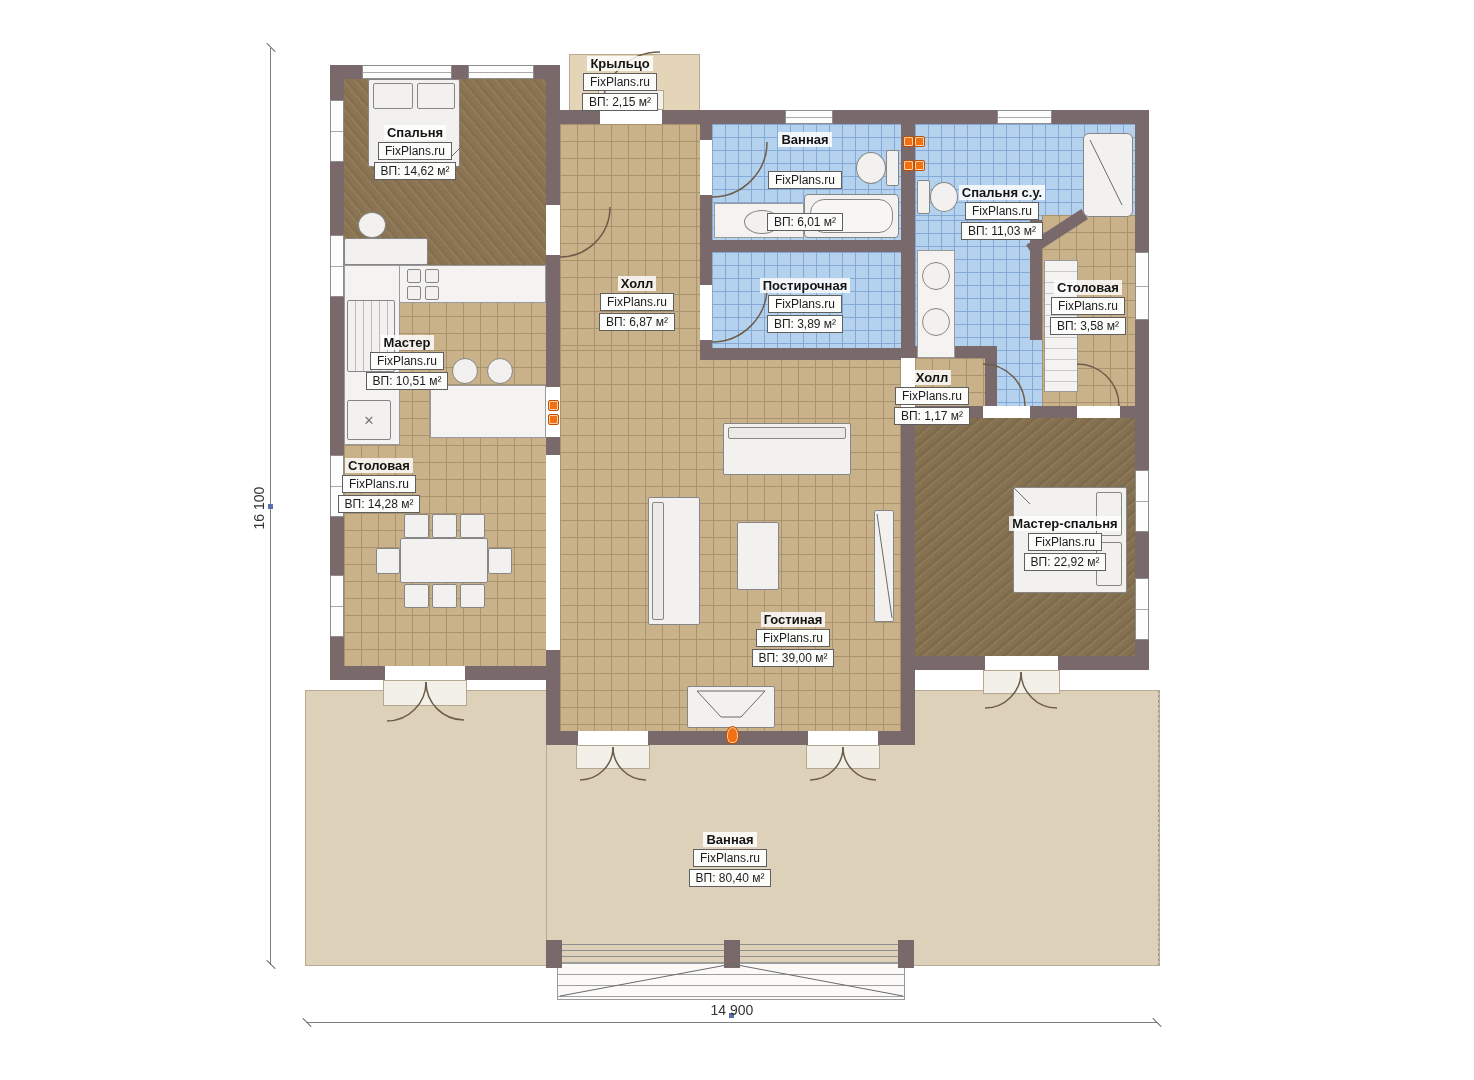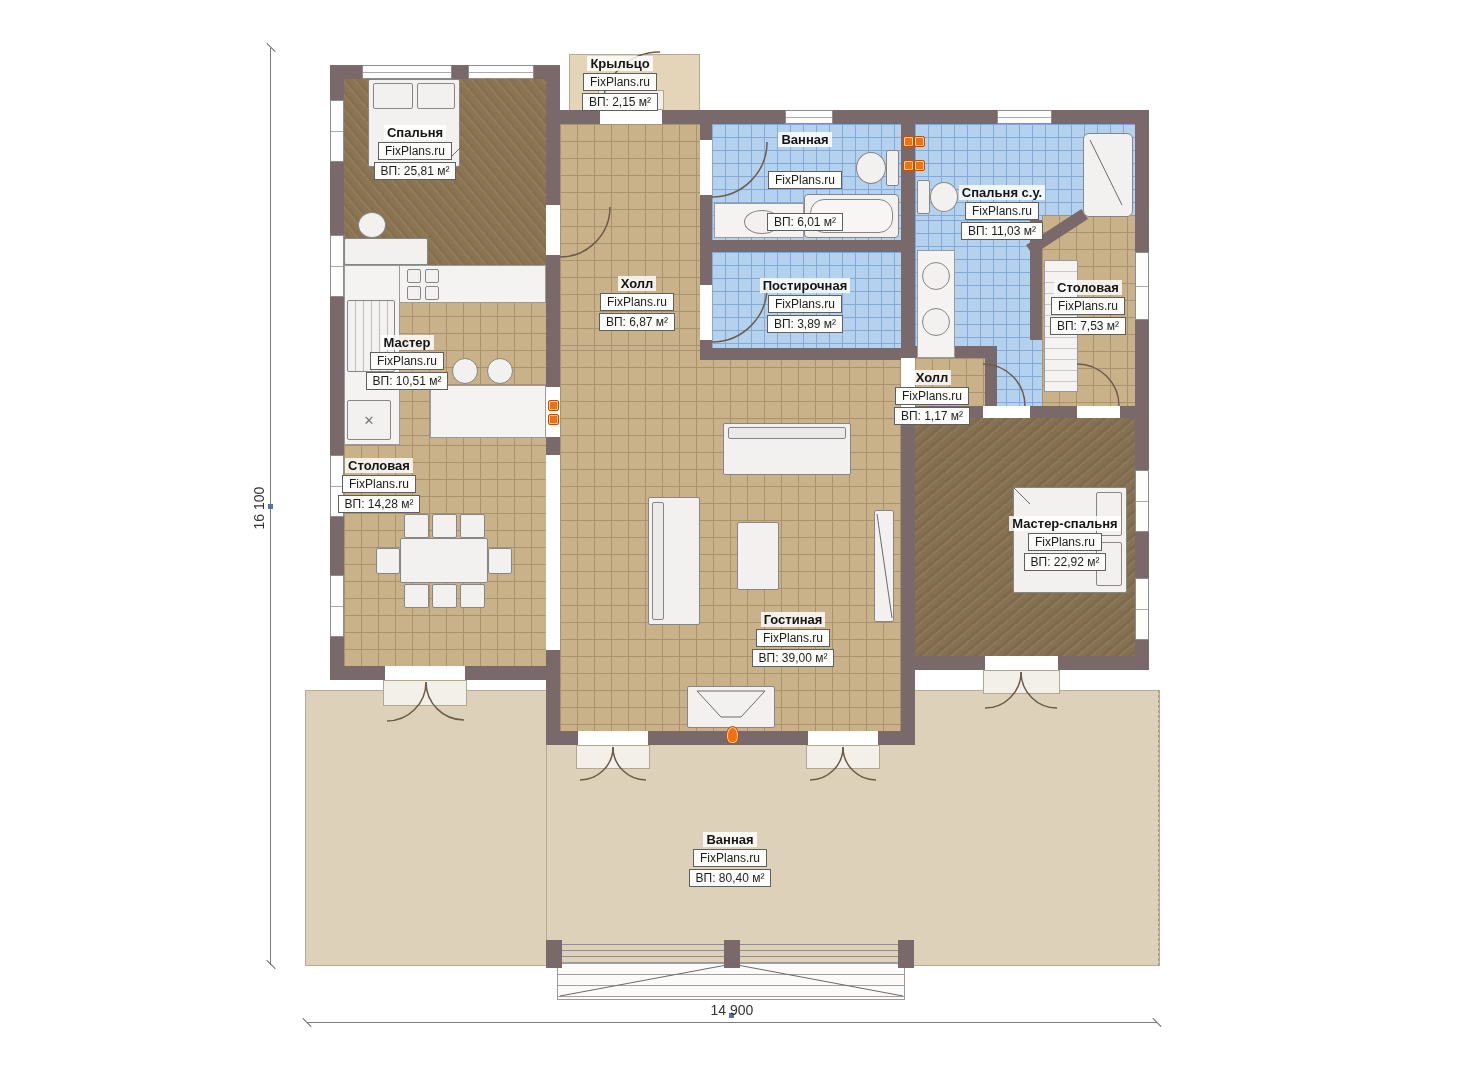--- a/index.html
+++ b/index.html
@@ -234,36 +234,36 @@
   </svg>
 
   <div class="room-label" style="left:562px;top:56px;width:116px;">
     <div class="room-name">Крыльцо</div>
     <div class="label-box">FixPlans.ru</div>
     <div class="label-box">ВП: 2,15 м²</div>
   </div>
   <div class="room-label" style="left:358px;top:125px;width:114px;">
     <div class="room-name">Спальня</div>
     <div class="label-box">FixPlans.ru</div>
-    <div class="label-box">ВП: 25,81 м²</div>
+    <div class="label-box">ВП: 14,62 м²</div>
   </div>
   <div class="room-label" style="left:748px;top:132px;width:114px;gap:22px;">
     <div class="room-name">Ванная</div>
     <div class="label-box">FixPlans.ru</div>
     <div class="label-box">ВП: 6,01 м²</div>
   </div>
   <div class="room-label" style="left:945px;top:185px;width:114px;">
     <div class="room-name">Спальня с.у.</div>
     <div class="label-box">FixPlans.ru</div>
     <div class="label-box">ВП: 11,03 м²</div>
   </div>
   <div class="room-label" style="left:1035px;top:280px;width:106px;">
     <div class="room-name">Столовая</div>
     <div class="label-box">FixPlans.ru</div>
-    <div class="label-box">ВП: 7,53 м²</div>
+    <div class="label-box">ВП: 3,58 м²</div>
   </div>
   <div class="room-label" style="left:580px;top:276px;width:114px;">
     <div class="room-name">Холл</div>
     <div class="label-box">FixPlans.ru</div>
     <div class="label-box">ВП: 6,87 м²</div>
   </div>
   <div class="room-label" style="left:748px;top:278px;width:114px;">
     <div class="room-name">Постирочная</div>
     <div class="label-box">FixPlans.ru</div>
     <div class="label-box">ВП: 3,89 м²</div>

